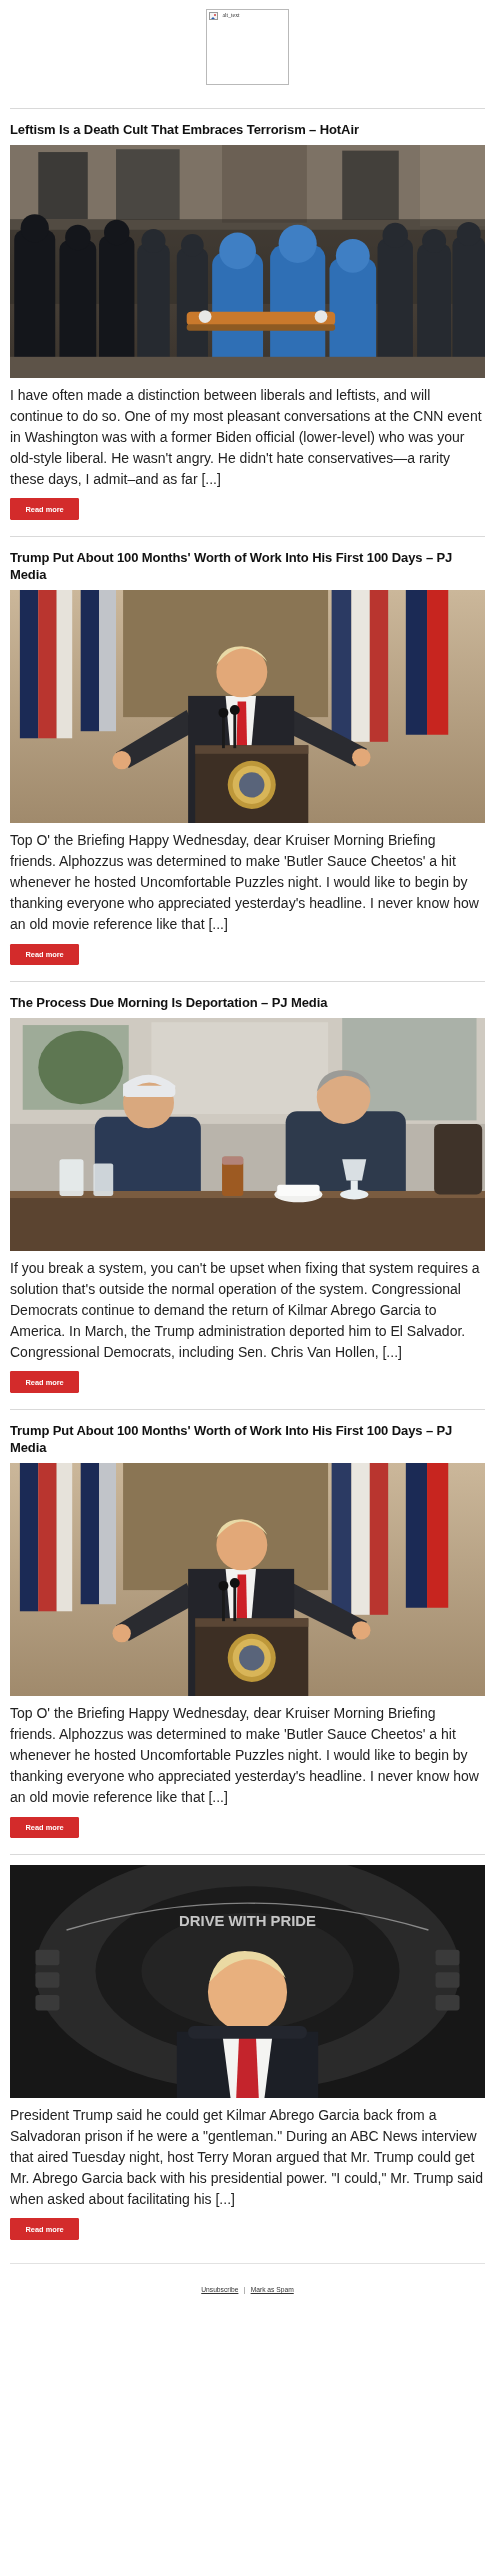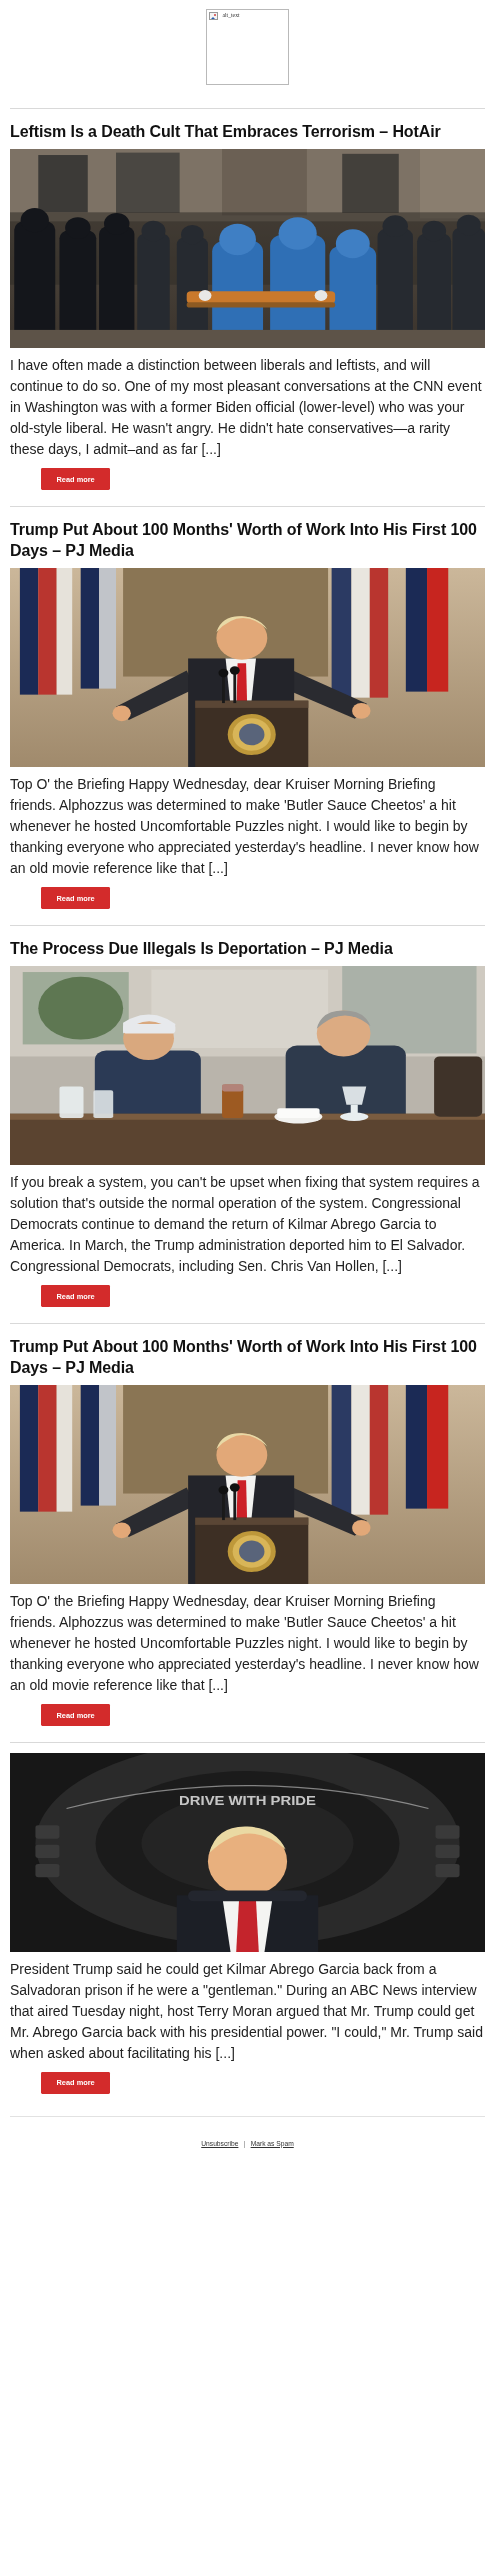--- a/index.html
+++ b/index.html
@@ -78,30 +78,30 @@
   
   .article {
     padding: 0 10px;
   }
   .divider {
     border: 0;
     border-top: 0.7px solid #d9d9d9;
     margin: 11.3px 10px 10px 10px;
   }
   .article-title {
-    font-size: 16px;
+    font-size: 13px;
     line-height: 1.32;
     font-weight: bold;
     color: #111111;
     margin: 12px 0 7px 0;
     letter-spacing: -0.1px;
   }
   .article-image {
     width: 100%;
-    height: 199px;
+    height: 233px;
     display: block;
     overflow: hidden;
     position: relative;
     background: #2a2a2a;
   }
   .article-image svg { display: block; width: 100%; height: 100%; }
   .article-excerpt {
     font-size: 14px;
     line-height: 1.5;
     color: #222222;
@@ -112,21 +112,20 @@
     background: #d32b2b;
     color: #ffffff;
     font-size: 7.4px;
     font-weight: bold;
     text-decoration: none;
     padding: 6.4px 15.5px;
     border: 0;
     border-radius: 1.4px;
     margin-bottom: 4.2px;
     cursor: pointer;
-    margin-left: 31px;
   }
 
   
   .footer {
     text-align: center;
     padding: 18.4px 0 11.3px 0;
     border-top: 0.7px solid #e2e2e2;
     margin: 18.4px 10px 0 10px;
   }
   .footer a {
@@ -277,21 +276,21 @@
         <circle cx="318" cy="170" r="7" fill="#111"></circle>
       </svg>
     </div>
     <p class="article-excerpt">Top O' the Briefing Happy Wednesday, dear Kruiser Morning Briefing friends. Alphozzus was determined to make 'Butler Sauce Cheetos' a hit whenever he hosted Uncomfortable Puzzles night. I would like to begin by thanking everyone who appreciated yesterday's headline. I never know how an old movie reference like that [...]</p>
     <a class="read-more" href="#">Read more</a>
   </div>
 
   <hr class="divider">
 
   <div class="article">
-    <h2 class="article-title">The Process Due Illegals Is Deportation – PJ Media</h2>
+    <h2 class="article-title">The Process Due Morning Is Deportation – PJ Media</h2>
     <div class="article-image">
       <svg viewBox="0 0 672 330" preserveAspectRatio="none" aria-hidden="true">
         <rect width="672" height="330" fill="#b9b4ab"></rect>
 
         <rect x="0" y="0" width="672" height="150" fill="#cfcac1"></rect>
         <rect x="18" y="10" width="150" height="120" fill="#8ea089" opacity="0.75"></rect>
         <rect x="200" y="6" width="250" height="130" fill="#d8d4cc"></rect>
         <rect x="470" y="0" width="190" height="145" fill="#9aa79c" opacity="0.7"></rect>
 
         <ellipse cx="100" cy="70" rx="60" ry="52" fill="#4e6a41" opacity="0.8"></ellipse>

